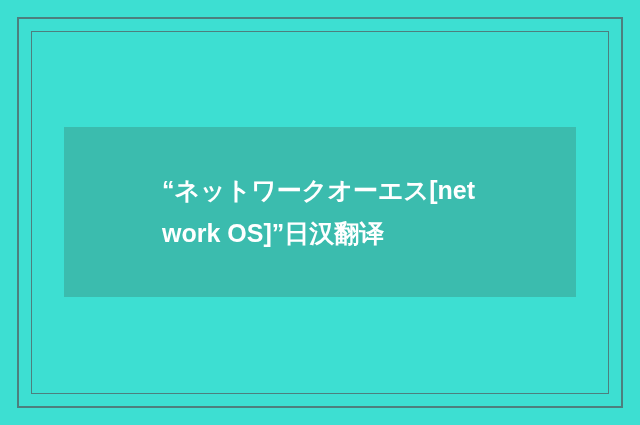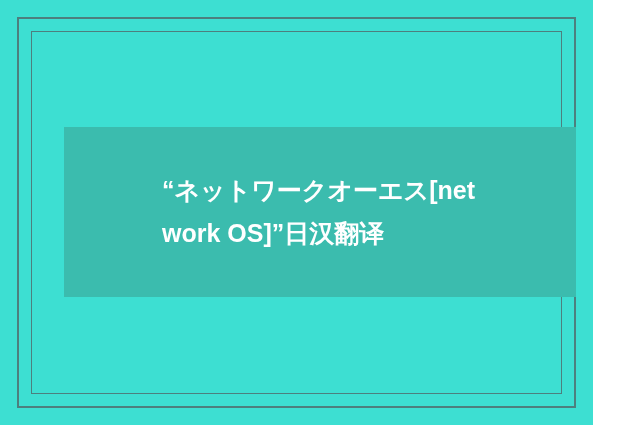--- a/index.html
+++ b/index.html
@@ -8,21 +8,21 @@
   }
   body {
     width: 640px;
     height: 425px;
     overflow: hidden;
     font-family: "Liberation Sans", "DejaVu Sans", sans-serif;
   }
 
   #canvas {
     position: relative;
-    width: 593px;
+    width: 640px;
     height: 425px;
     background: #3ddfd2;
     box-sizing: border-box;
   }
 
   
   #outer-frame {
     position: absolute;
     left: 17px;
     top: 17px;

